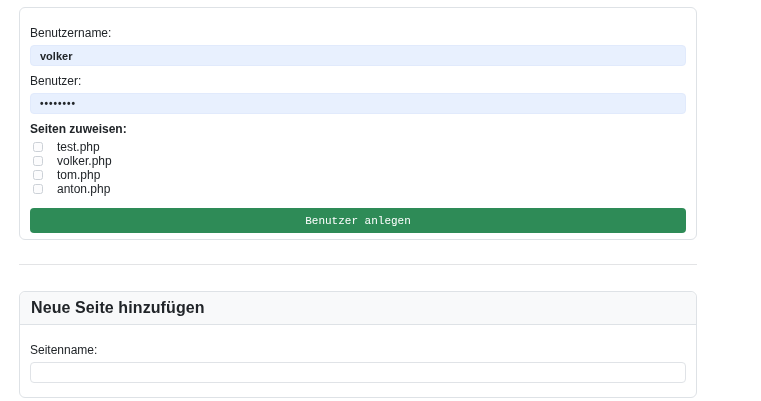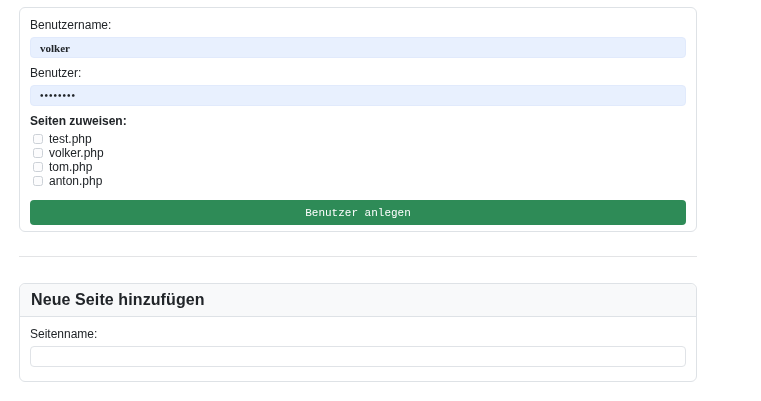--- a/index.html
+++ b/index.html
@@ -32,21 +32,21 @@
     border-radius: 6px 6px 0 0;
     letter-spacing: 0.1px;
   }
   .card-body {
     padding: 10px 10px 6px 10px;
   }
   .form-label {
     display: block;
     font-size: 12px;
     line-height: 14px;
-    margin: 0 0 5px 0;
+    margin: 8px 0 5px 0;
     color: #212529;
   }
   .form-control {
     display: block;
     width: 100%;
     height: 21px;
     box-sizing: border-box;
     padding: 2px 9px;
     font-size: 11px;
     font-family: "Liberation Sans", sans-serif;
@@ -54,37 +54,37 @@
     background: #ffffff;
     border: 1px solid #e0e3e7;
     border-radius: 4px;
     margin: 0 0 8px 0;
     outline: none;
   }
   .form-control.autofill {
     background: #e8f0fe;
     border-color: #e1eafc;
     font-weight: 600;
-    font-family: Liberation Serif, serif;
   }
   .form-control.password {
     font-size: 10px;
     font-weight: 700;
     letter-spacing: 1px;
   }
   .checks-label { margin-bottom: 4px; font-weight: bold; }
   .checks { margin-bottom: 2px; }
   .check-row {
     display: flex;
     align-items: center;
     height: 13px;
     margin: 0 0 1px 0;
     padding-left: 3px;
     font-size: 12px;
     cursor: pointer;
+    gap: 8px;
   }
   .check-row input[type="checkbox"] {
     appearance: none;
     -webkit-appearance: none;
     width: 10px;
     height: 10px;
     margin: 0 6px 0 0;
     border: 1px solid #ccd1d7;
     border-radius: 2.5px;
     background: #fcfcfd;

